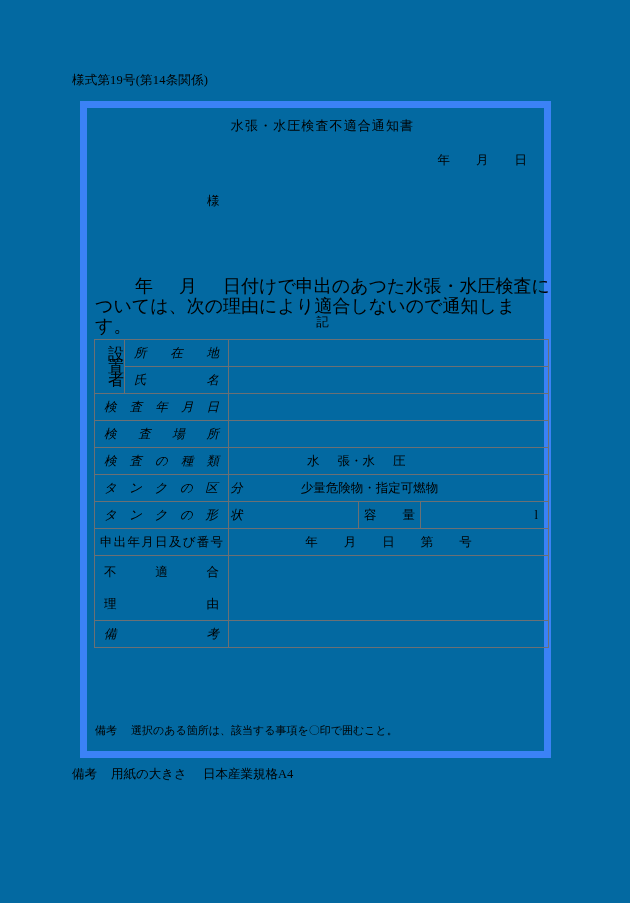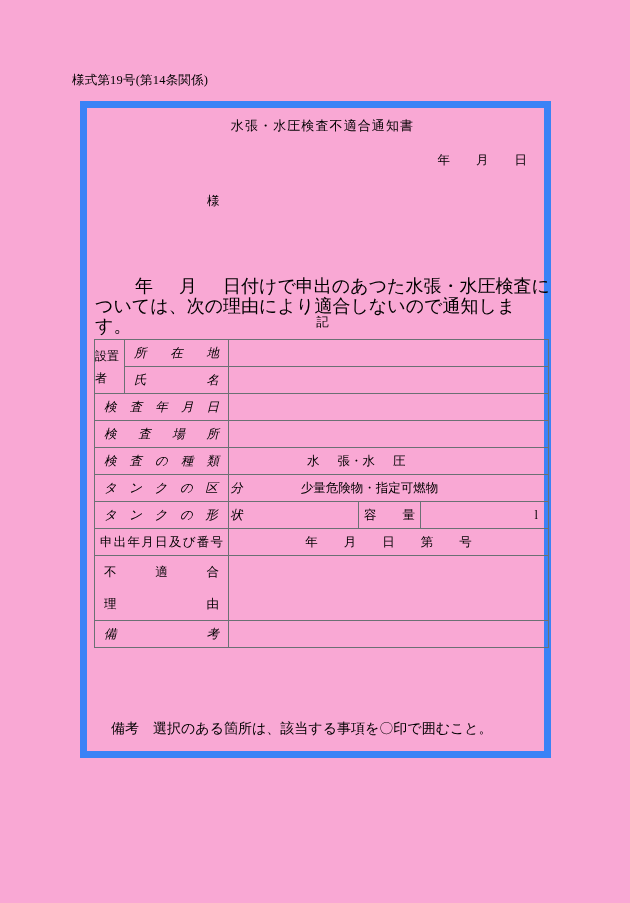--- a/index.html
+++ b/index.html
@@ -15,21 +15,21 @@
     font-family: "Liberation Serif", "DejaVu Serif", serif;
     color: #000000;
     -webkit-font-smoothing: antialiased;
   }
 
   .page {
     position: absolute;
     left: 0; top: 0;
     width: 630px;
     height: 903px;
-    background: #f9a8d4;
+    background: #0369a1;
   }
 
   
   .form-no {
     position: absolute;
     left: 72px;
     top: 72px;
     font-size: 12.5px;
     letter-spacing: 0.2px;
     white-space: nowrap;
@@ -130,23 +130,23 @@
 
   .lbl {
     text-align: justify;
     text-align-last: justify;
     padding: 0 9px !important;
     white-space: nowrap;
     font-style: italic;
   }
   .lbl-v {
     width: 30px;
-    text-align: left;
-    line-height: 22px;
-    font-size: 12px;
+    text-align: right;
+    line-height: 13px;
+    font-size: 16px;
     padding: 0 !important;
   }
   .lbl-tight {
     text-align: justify;
     text-align-last: justify;
     padding: 0 5px !important;
     white-space: nowrap;
     margin-left: 24px;
   }
 
@@ -170,23 +170,23 @@
     text-align: justify;
     text-align-last: justify;
   }
 
   .num-line { white-space: nowrap; margin-top: 42px; }
   .num-line .sp { display: inline-block; width: 26px; }
 
   
   .note-inner {
     position: absolute;
-    left: 24px;
+    left: 8px;
     bottom: 13px;
-    font-size: 14px;
+    font-size: 11px;
     white-space: nowrap;
   }
   .note-inner .sp { display: inline-block; width: 14px; }
 
   
   .note-outer {
     position: absolute;
     left: 72px;
     top: 766px;
     font-size: 12.5px;
@@ -270,14 +270,15 @@
           <td class="lbl" colspan="2">備　　　　考</td>
           <td class="val" colspan="3"></td>
         </tr>
       </tbody>
     </table>
 
     <div class="note-inner"><span>備考</span><span class="sp"></span><span>選択のある箇所は、該当する事項を〇印で囲むこと。</span></div>
 
   </div>
 
+  <div class="note-outer"><span>備考</span><span class="sp"></span><span>用紙の大きさ</span><span class="sp2"></span><span>日本産業規格A4</span></div>
 
 </div>
 
 </body></html>

